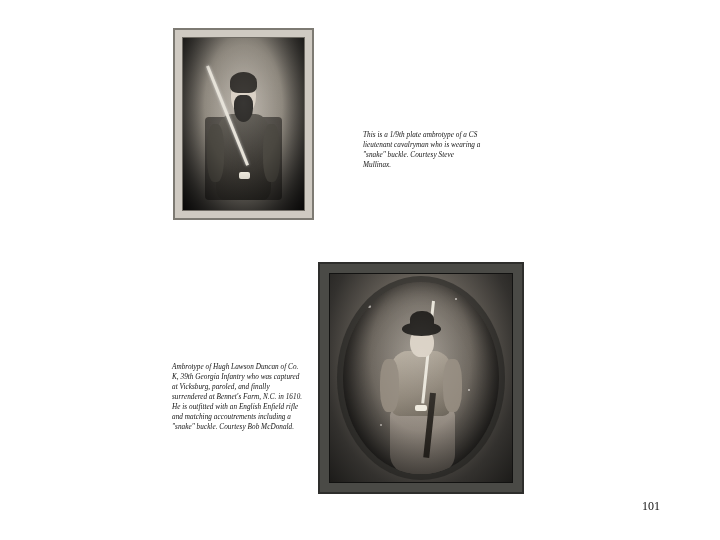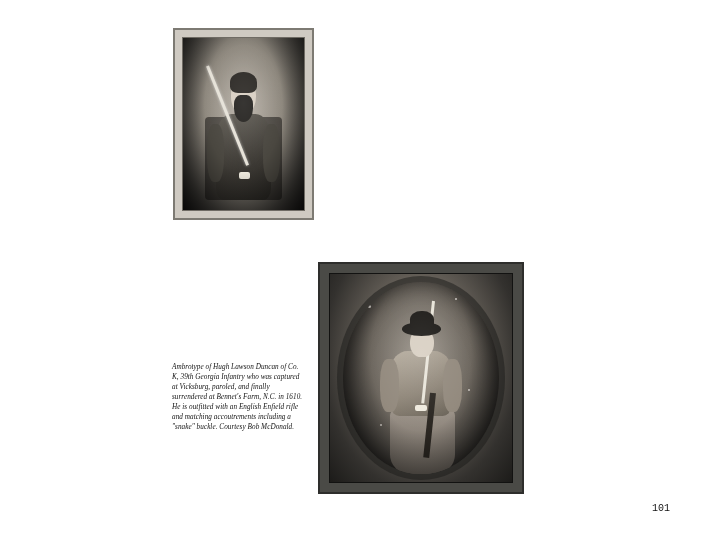--- a/index.html
+++ b/index.html
@@ -177,24 +177,24 @@
     top: 131px;
     width: 118px;
   }
   .cap2 {
     left: 172px;
     top: 363px;
     width: 131px;
   }
   .folio {
     position: absolute;
-    right: 50px;
+    right: 60px;
     bottom: 26px;
-    font-family: Liberation Mono, monospace;
-    font-size: 10px;
+    font-family: Liberation Serif, serif;
+    font-size: 12px;
     color: #111111;
   }
 </style>
 </head>
 <body>
 
 <div class="page">
 
   <div class="fig1">
     <div class="plate">
@@ -214,20 +214,21 @@
 
           <div class="head" style="left:40%; top:22%; width:20%; height:22%;"></div>
           <div class="hair" style="left:39%; top:20%; width:22%; height:12%;"></div>
           <div class="beard" style="left:42%; top:33%; width:16%; height:16%;"></div>
           <div class="vig"></div>
         </div>
       </div>
     </div>
   </div>
 
+  <div class="caption cap1">This is a 1/9th plate ambrotype of a CS lieutenant cavalryman who is wearing a "snake" buckle. Courtesy Steve Mullinax.</div>
 
   <div class="fig2">
     <div class="plate dark">
       <div class="plate-inner">
         <div class="mat-oval">
           <div class="subject">
 
             <div class="legs" style="left:30%; top:66%; width:42%; height:34%;"></div>
 
             <div class="torso light" style="left:31%; top:36%; width:38%; height:34%;"></div>

